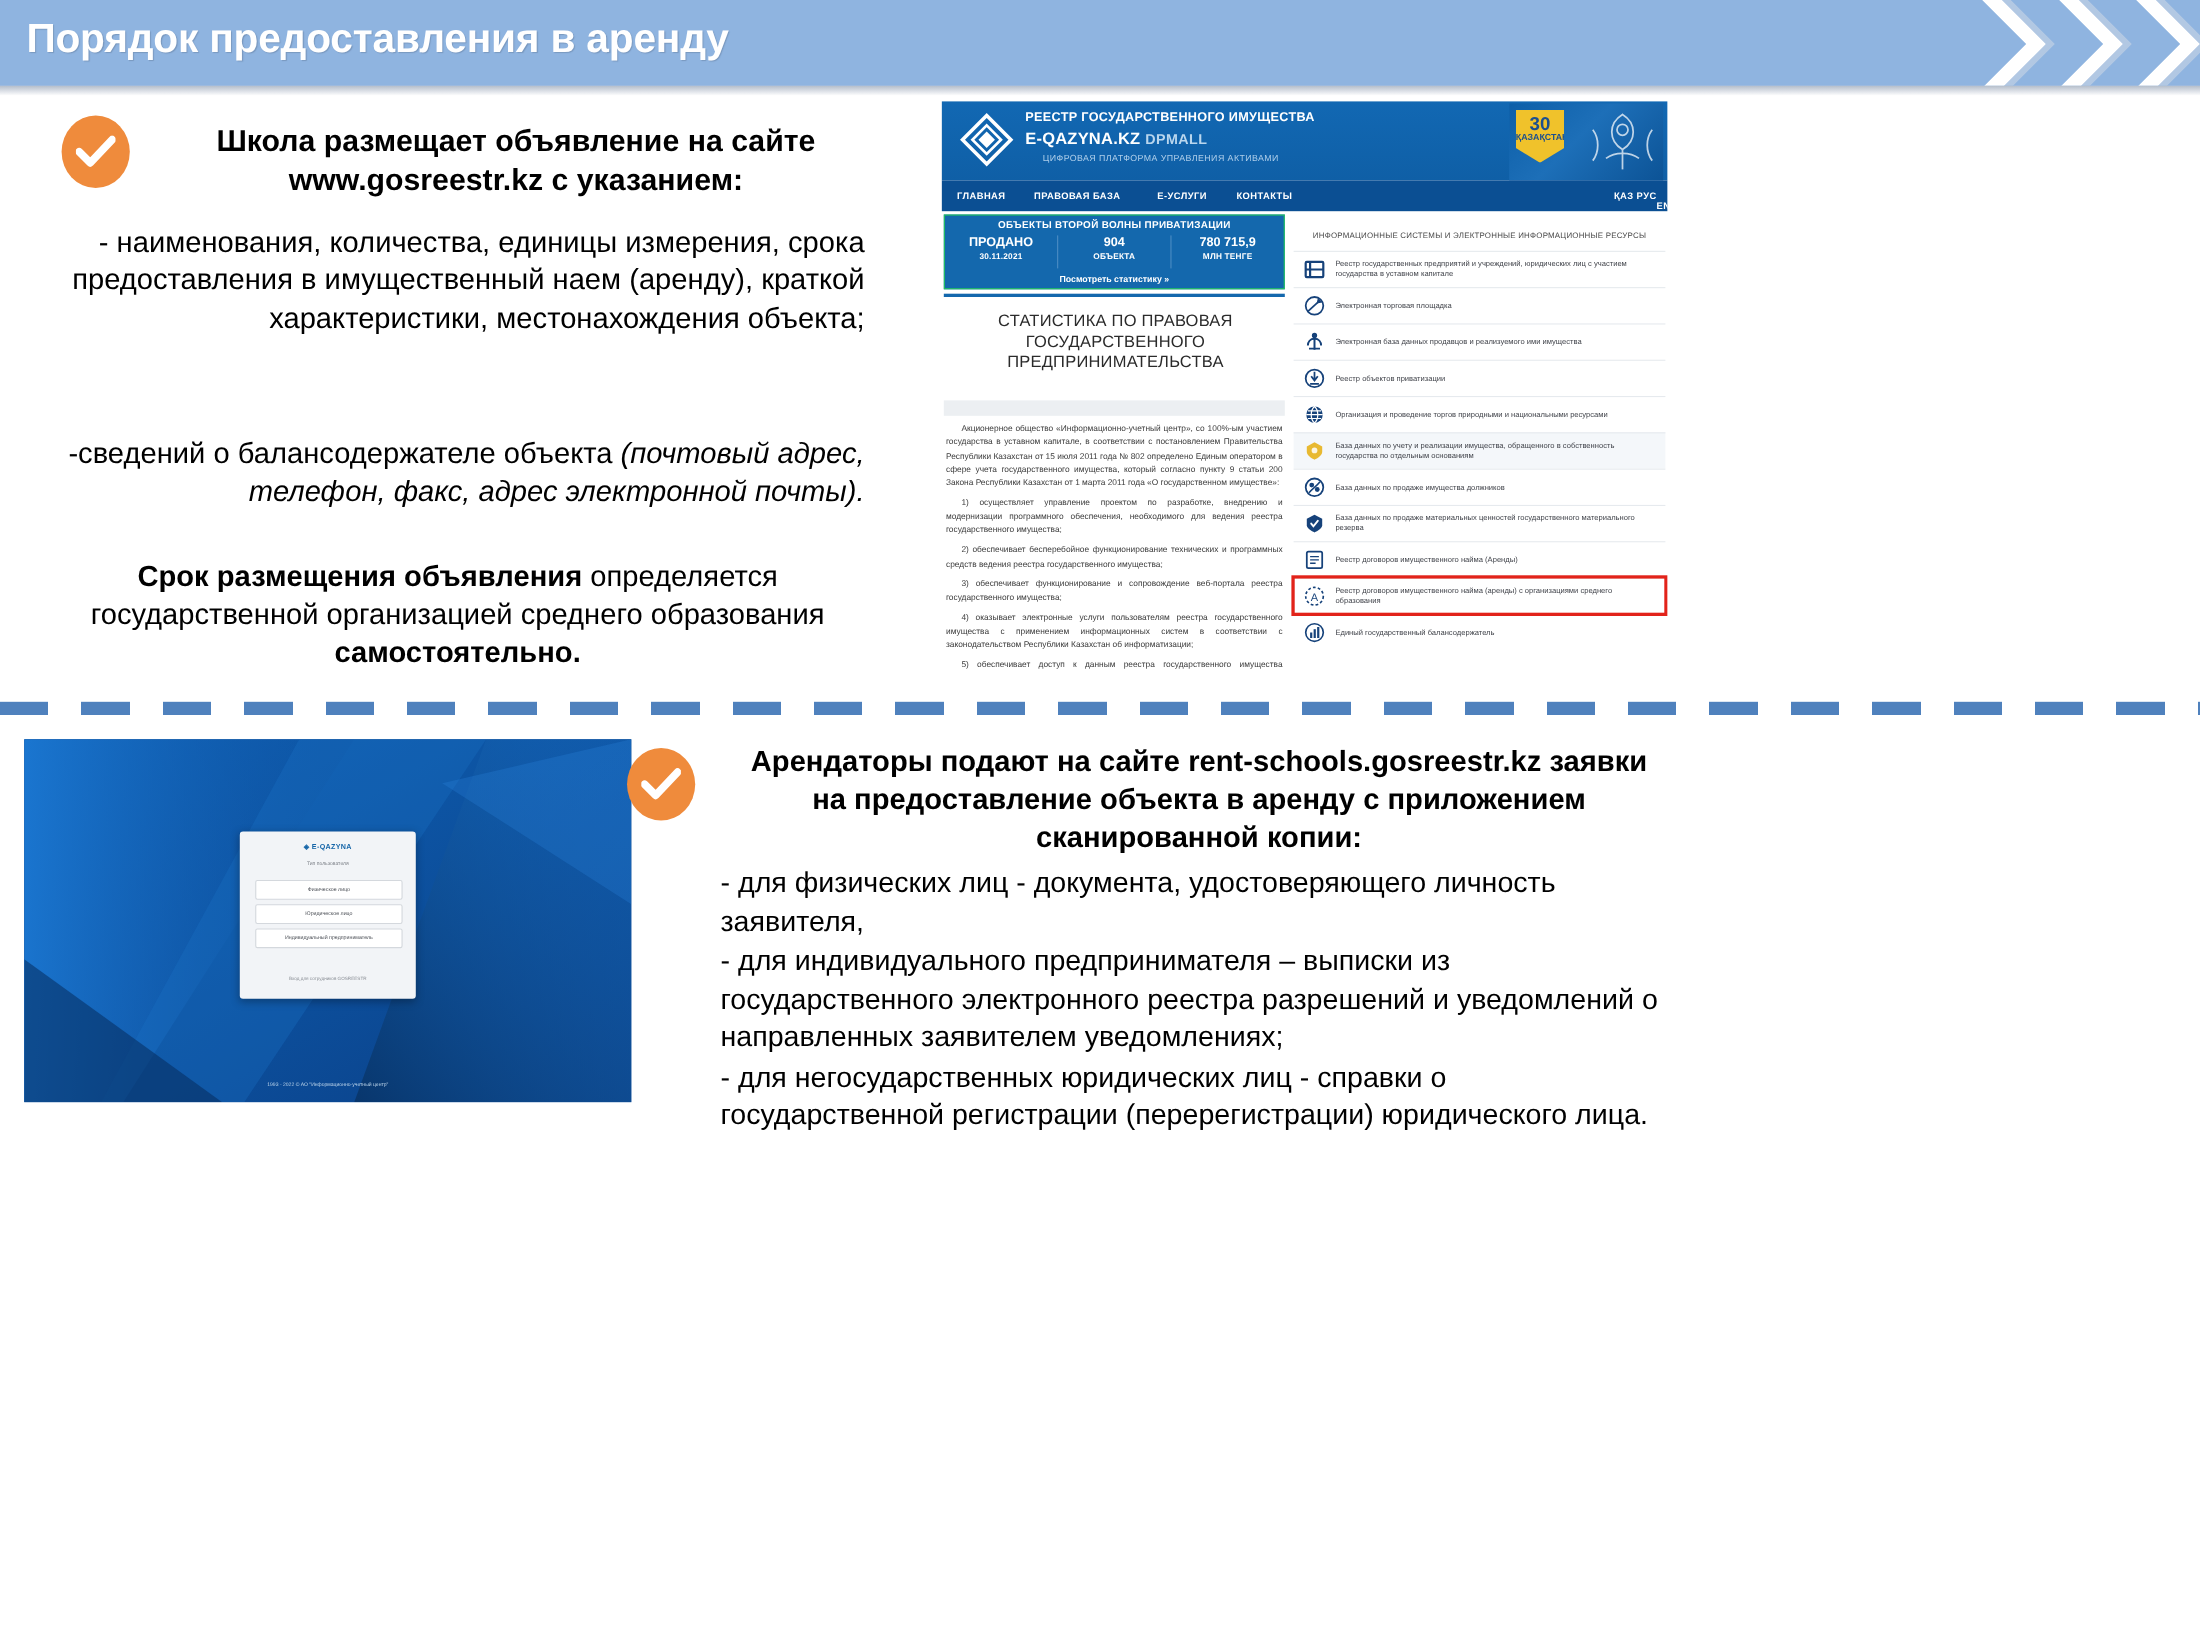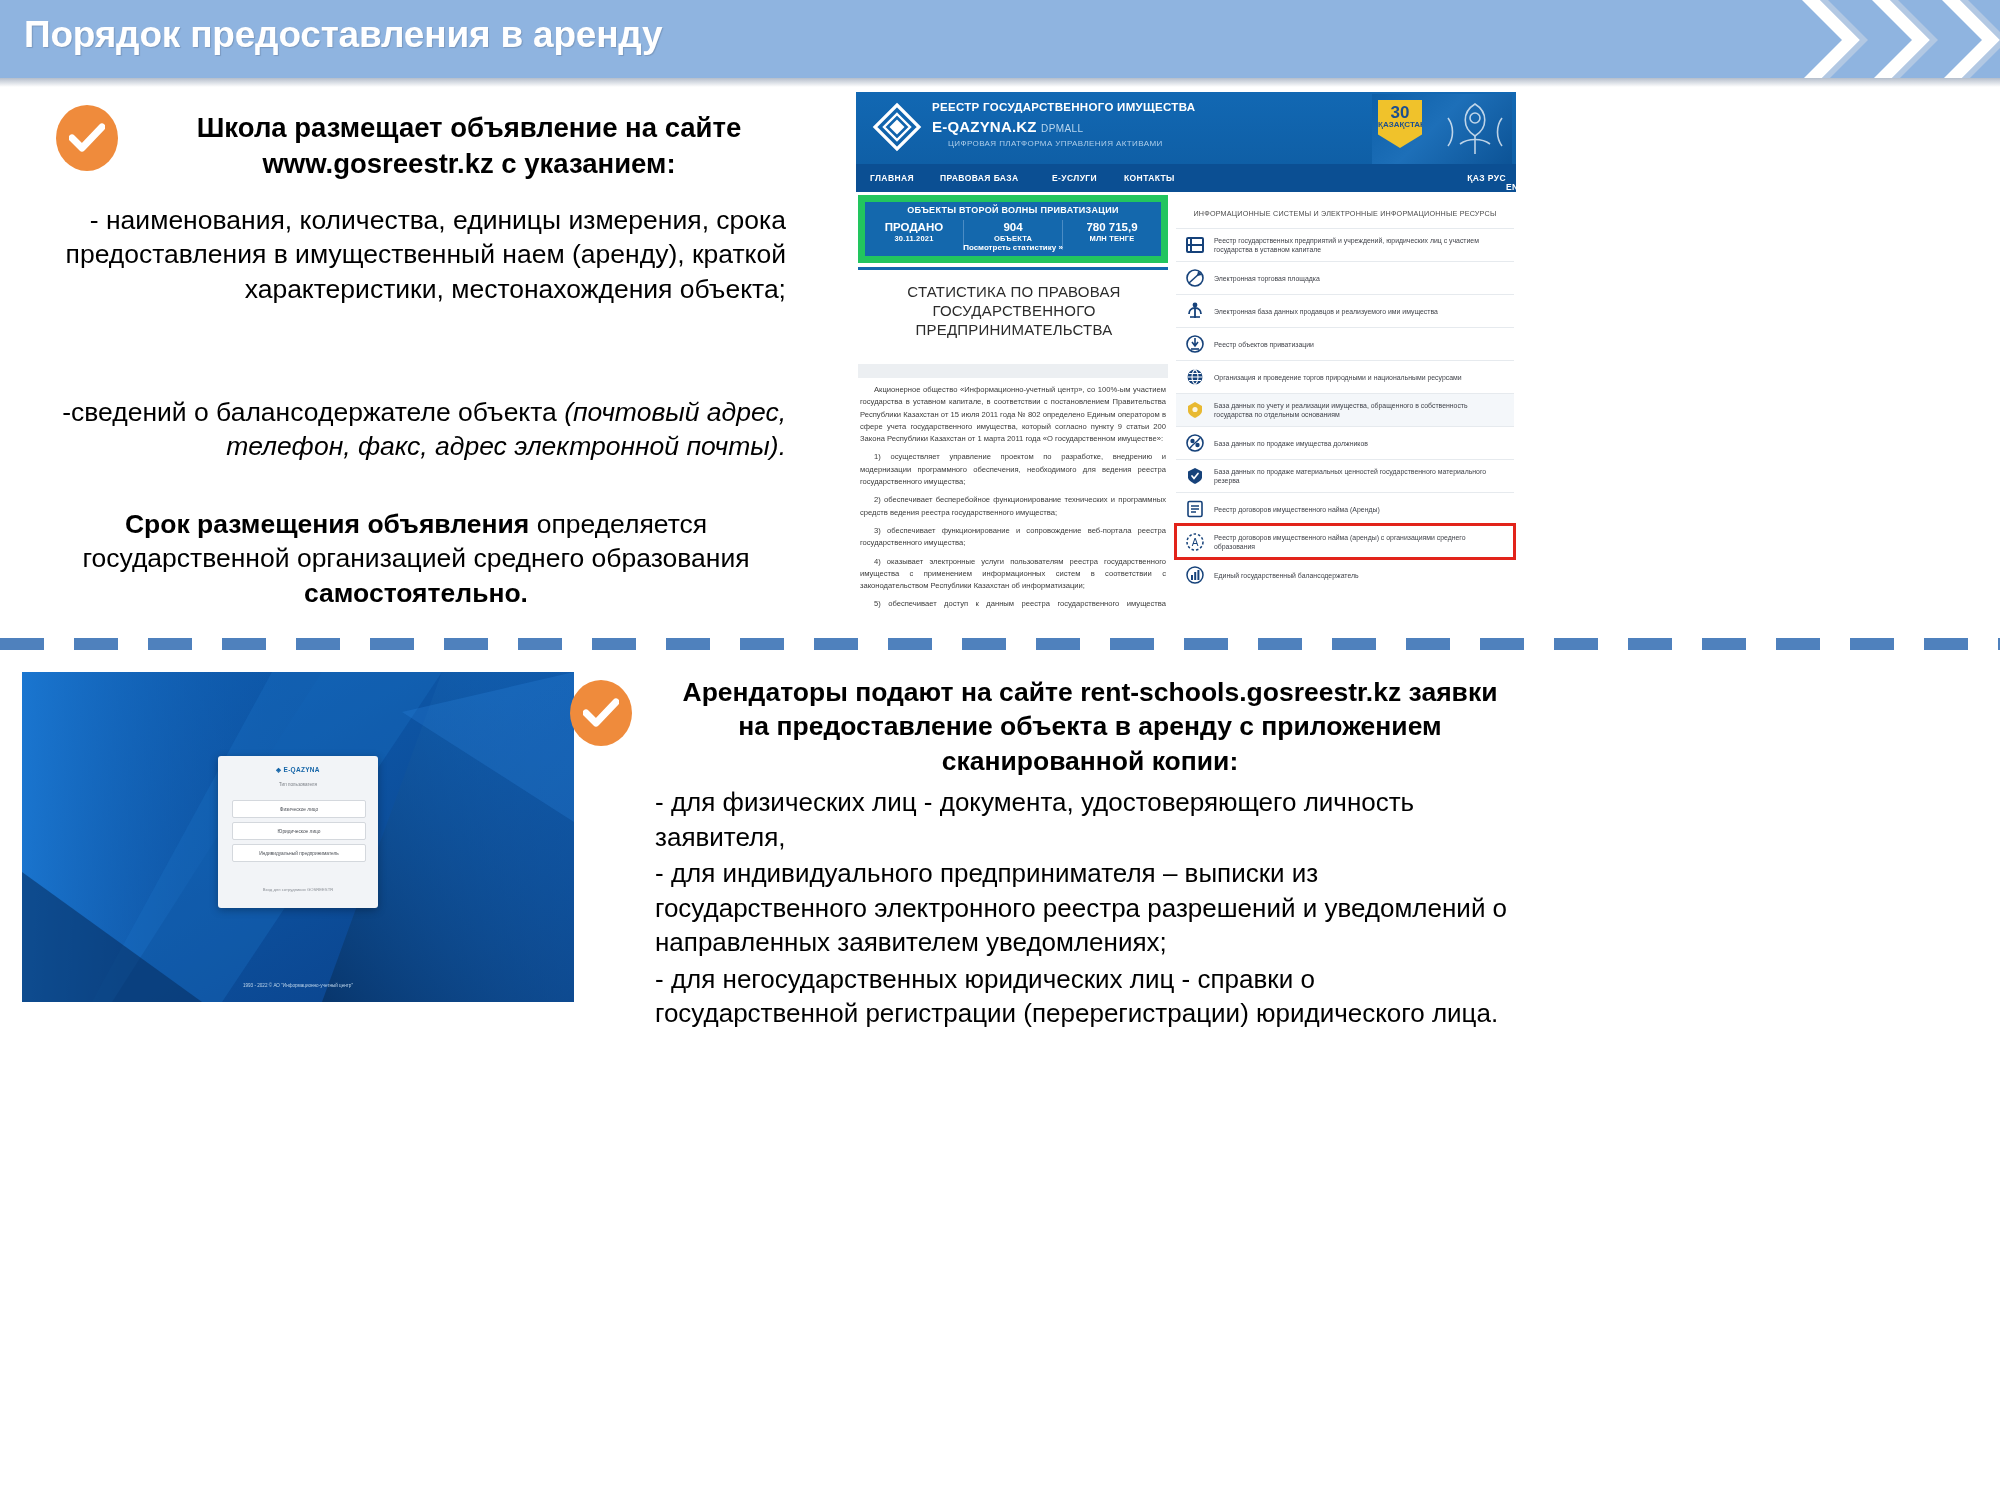--- a/index.html
+++ b/index.html
@@ -77,21 +77,21 @@
   .site-h1{
     position:absolute;left:76px;top:9px;
     font-size:11.5px;font-weight:bold;color:#ffffff;letter-spacing:.3px;
     white-space:nowrap;
   }
   .site-h2{
     position:absolute;left:76px;top:26px;
     font-size:15px;font-weight:bold;color:#ffffff;letter-spacing:.2px;
     white-space:nowrap;
   }
-  .site-h2 .small{font-size:10px;font-weight:normal;color:#b9d6ee;letter-spacing:.4px;}
+  .site-h2 .small{font-size:13px;font-weight:bold;color:#b9d6ee;letter-spacing:.4px;}
   .site-h3{
     position:absolute;left:76px;top:47px;
     font-size:8px;color:#aeceea;letter-spacing:.4px;white-space:nowrap;margin-left:16px;
   }
   .kz-emblem{
     position:absolute;right:4px;top:2px;width:140px;height:70px;
     background:linear-gradient(135deg,#0d5fa8 0%,#1d6fb8 45%,#0c5396 100%);
     overflow:hidden;
   }
   .kz-badge{
@@ -117,21 +117,21 @@
     white-space:nowrap;
   }
   .lang{
     position:absolute;top:9px;right:10px;
     font-size:8px;color:#cfe2f5;letter-spacing:.5px;white-space:nowrap;
   }
   .lang b{color:#ffffff;}
 
   .stats-box{
     position:absolute;left:2px;top:103px;width:310px;height:68px;
-    background:#1468ad;border:7px solid #22c55e;box-sizing:border-box;
+    background:#1468ad;border:1px solid #22c55e;box-sizing:border-box;
   }
   .stats-title{
     position:absolute;left:0;top:3px;width:100%;
     text-align:center;font-size:9px;font-weight:bold;color:#ffffff;letter-spacing:.3px;
   }
   .stats-row{
     position:absolute;left:0;top:18px;width:100%;height:30px;
     display:flex;
   }
   .stat-cell{

